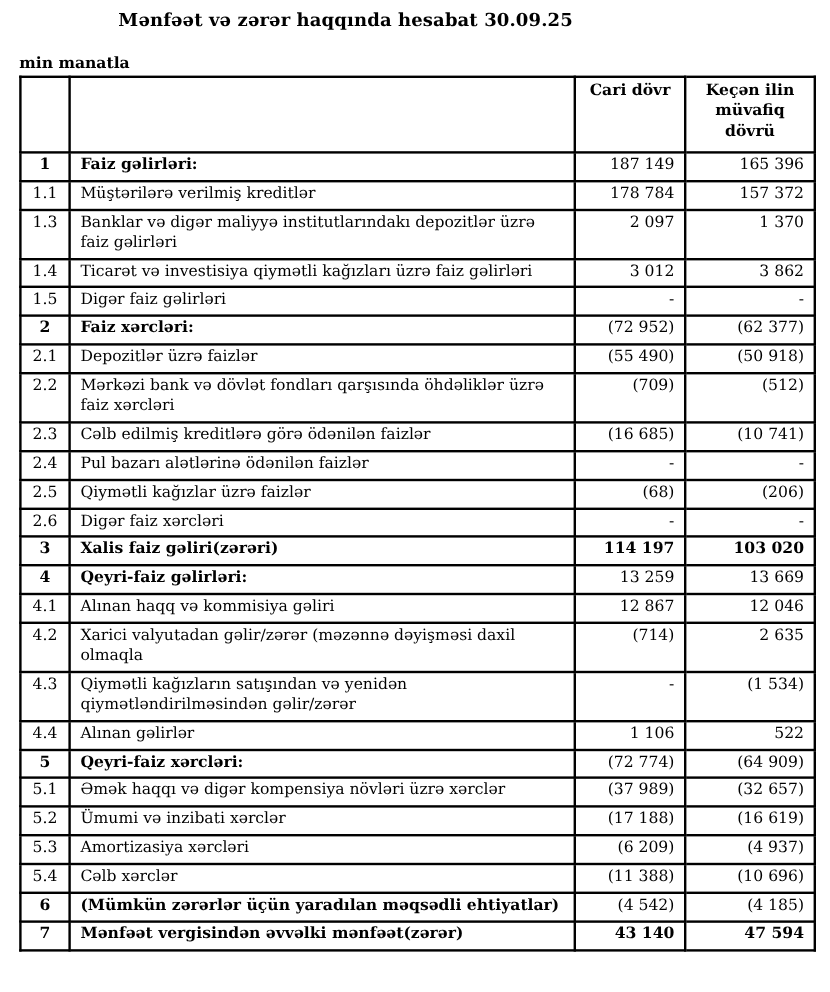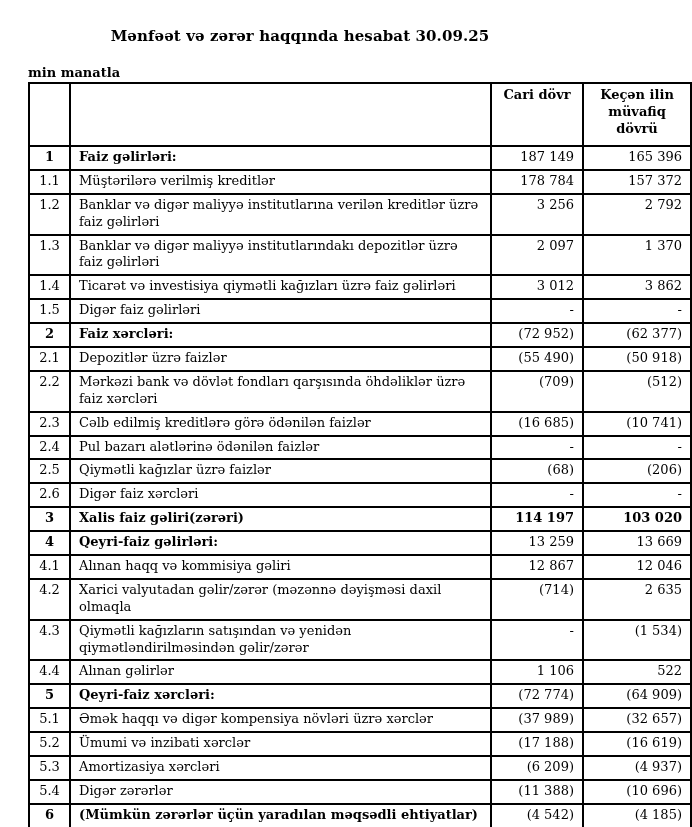--- a/index.html
+++ b/index.html
@@ -4,21 +4,21 @@
 <style>
   * { margin: 0; padding: 0; box-sizing: border-box; }
   html, body { background: #ffffff; }
   body {
     width: 692px;
     height: 827px;
     font-family: "DejaVu Serif", "Liberation Serif", serif;
     color: #000000;
     overflow: hidden;
   }
-  .page { width: 576px; height: 827px; padding-top: 27px; margin-left: 12px; }
+  .page { width: 576px; height: 827px; padding-top: 8px; }
   .doc-title {
     text-align: center;
     font-weight: bold;
     font-size: 15px;
     letter-spacing: 0.1px;
     margin-bottom: 20px;
   }
   .unit-note {
     width: 662px;
     margin: 0 14px 2px 16px;
@@ -95,26 +95,20 @@
           <td class="cell-value">187 149</td>
           <td class="cell-value">165 396</td>
         </tr>
         <tr>
           <td class="cell-num">1.1</td>
           <td class="cell-label">Müştərilərə verilmiş kreditlər</td>
           <td class="cell-value">178 784</td>
           <td class="cell-value">157 372</td>
         </tr>
         <tr>
-          <td class="cell-num">1.2</td>
-          <td class="cell-label">Banklar və digər maliyyə institutlarına verilən kreditlər üzrə faiz gəlirləri</td>
-          <td class="cell-value">3 256</td>
-          <td class="cell-value">2 792</td>
-        </tr>
-        <tr>
           <td class="cell-num">1.3</td>
           <td class="cell-label">Banklar və digər maliyyə institutlarındakı depozitlər üzrə faiz gəlirləri</td>
           <td class="cell-value">2 097</td>
           <td class="cell-value">1 370</td>
         </tr>
         <tr>
           <td class="cell-num">1.4</td>
           <td class="cell-label">Ticarət və investisiya qiymətli kağızları üzrə faiz gəlirləri</td>
           <td class="cell-value">3 012</td>
           <td class="cell-value">3 862</td>
@@ -222,21 +216,21 @@
           <td class="cell-value">(16 619)</td>
         </tr>
         <tr>
           <td class="cell-num">5.3</td>
           <td class="cell-label">Amortizasiya xərcləri</td>
           <td class="cell-value">(6 209)</td>
           <td class="cell-value">(4 937)</td>
         </tr>
         <tr>
           <td class="cell-num">5.4</td>
-          <td class="cell-label">Digər zərərlər</td>
+          <td class="cell-label">Cəlb xərclər</td>
           <td class="cell-value">(11 388)</td>
           <td class="cell-value">(10 696)</td>
         </tr>
         <tr class="row-section">
           <td class="cell-num">6</td>
           <td class="cell-label">(Mümkün zərərlər üçün yaradılan məqsədli ehtiyatlar)</td>
           <td class="cell-value">(4 542)</td>
           <td class="cell-value">(4 185)</td>
         </tr>
         <tr class="row-total">

